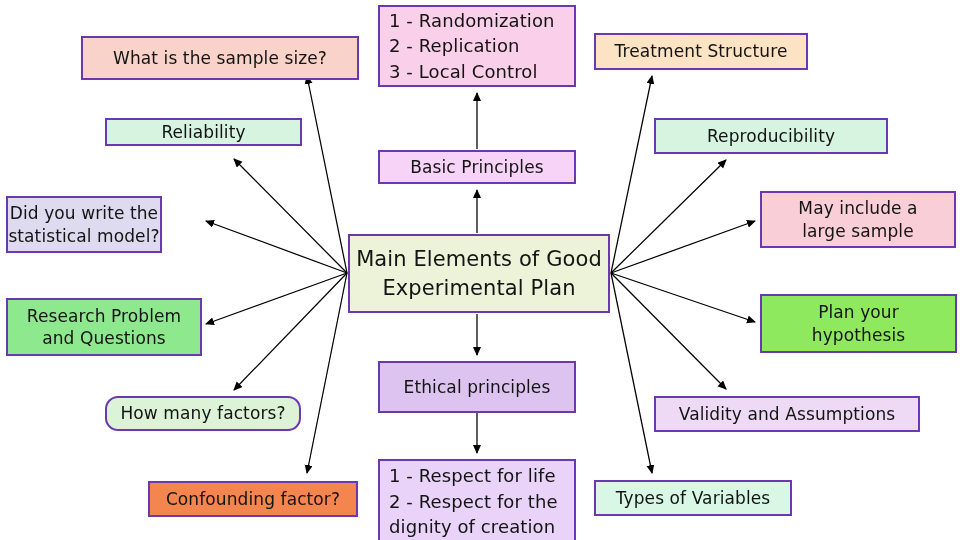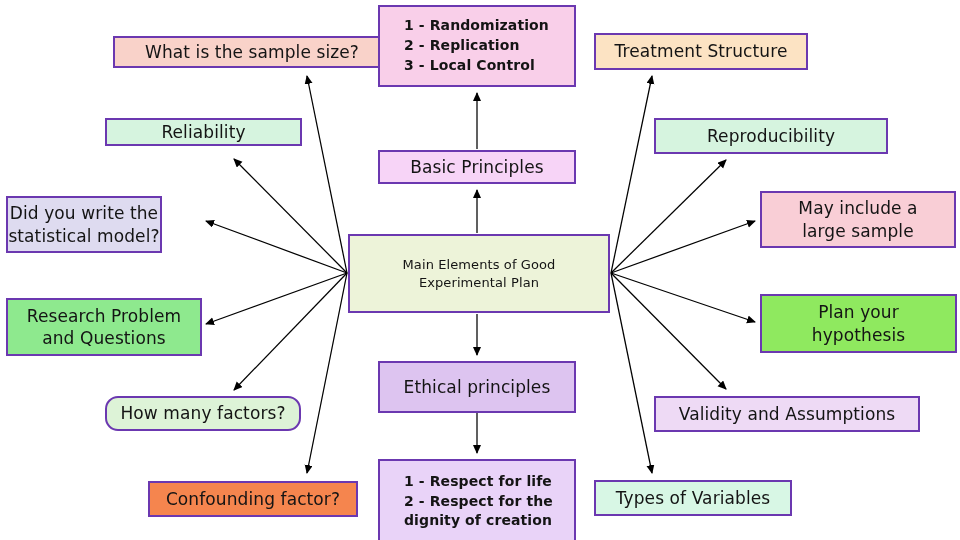--- a/index.html
+++ b/index.html
@@ -13,23 +13,23 @@
   .node{
     position:absolute;box-sizing:border-box;
     border:2.5px solid #6b38b0;
     display:flex;align-items:center;justify-content:center;
     text-align:center;white-space:pre-line;
     font-size:17px;line-height:1.32;color:#141414;
     letter-spacing:0.1px;
   }
   .node.align-left{
     justify-content:flex-start;text-align:left;
-    padding-left:24px;font-size:14px;line-height:1.42;font-weight:bold;
+    padding-left:9px;font-size:18px;line-height:1.42;
   }
-  .node.center-big{font-size:13px;line-height:1.35;}
+  .node.center-big{font-size:21px;line-height:1.35;}
 </style>
 </head>
 <body>
 
 <div class="stage">
 
   <svg class="arrows-layer" width="960" height="540" viewBox="0 0 960 540" xmlns="http://www.w3.org/2000/svg">
     <defs>
       <marker id="ah" markerUnits="userSpaceOnUse" markerWidth="10" markerHeight="9" refX="8" refY="4" orient="auto">
         <path d="M0,0 L9,4 L0,8 z" fill="#000000"></path>
@@ -48,21 +48,21 @@
         <line x1="611" y1="273" x2="755" y2="322" class="arrow-line" stroke="#000000" marker-end="url(#ah)"></line>
         <line x1="611" y1="273" x2="726" y2="389" class="arrow-line" stroke="#000000" marker-end="url(#ah)"></line>
         <line x1="611" y1="273" x2="652" y2="473" class="arrow-line" stroke="#000000" marker-end="url(#ah)"></line>
         <line x1="477" y1="233" x2="477" y2="190" class="arrow-line" stroke="#000000" marker-end="url(#ah)"></line>
         <line x1="477" y1="149" x2="477" y2="93" class="arrow-line" stroke="#000000" marker-end="url(#ah)"></line>
         <line x1="477" y1="314" x2="477" y2="355" class="arrow-line" stroke="#000000" marker-end="url(#ah)"></line>
         <line x1="477" y1="397" x2="477" y2="453" class="arrow-line" stroke="#000000" marker-end="url(#ah)"></line>
       </g>
   </svg>
 
-  <div class="node" style="left: 81px; top: 36px; width: 278px; height: 32px; background: rgb(249, 210, 201); border-color: rgb(107, 56, 176); color: rgb(20, 20, 20); margin-left: 32px;">What is the sample size?</div>
+  <div class="node" style="left: 81px; top: 36px; width: 278px; height: 44px; background: rgb(249, 210, 201); border-color: rgb(107, 56, 176); color: rgb(20, 20, 20);">What is the sample size?</div>
   <div class="node align-left" style="left: 378px; top: 5px; width: 198px; height: 82px; background: rgb(249, 207, 233); border-color: rgb(107, 56, 176); color: rgb(20, 20, 20);">1 - Randomization
 2 - Replication
 3 - Local Control</div>
   <div class="node" style="left: 594px; top: 33px; width: 214px; height: 37px; background: rgb(252, 227, 195); border-color: rgb(107, 56, 176); color: rgb(20, 20, 20);">Treatment Structure</div>
   <div class="node" style="left: 105px; top: 118px; width: 197px; height: 28px; background: rgb(214, 244, 223); border-color: rgb(107, 56, 176); color: rgb(20, 20, 20);">Reliability</div>
   <div class="node" style="left: 654px; top: 118px; width: 234px; height: 36px; background: rgb(214, 244, 223); border-color: rgb(107, 56, 176); color: rgb(20, 20, 20);">Reproducibility</div>
   <div class="node" style="left: 378px; top: 150px; width: 198px; height: 34px; background: rgb(247, 212, 247); border-color: rgb(107, 56, 176); color: rgb(20, 20, 20);">Basic Principles</div>
   <div class="node" style="left: 6px; top: 196px; width: 156px; height: 57px; background: rgb(222, 219, 240); border-color: rgb(107, 56, 176); color: rgb(20, 20, 20);">Did you write the
 statistical model?</div>
   <div class="node" style="left: 760px; top: 191px; width: 196px; height: 57px; background: rgb(249, 206, 214); border-color: rgb(107, 56, 176); color: rgb(20, 20, 20); text-align: center;">May include a

